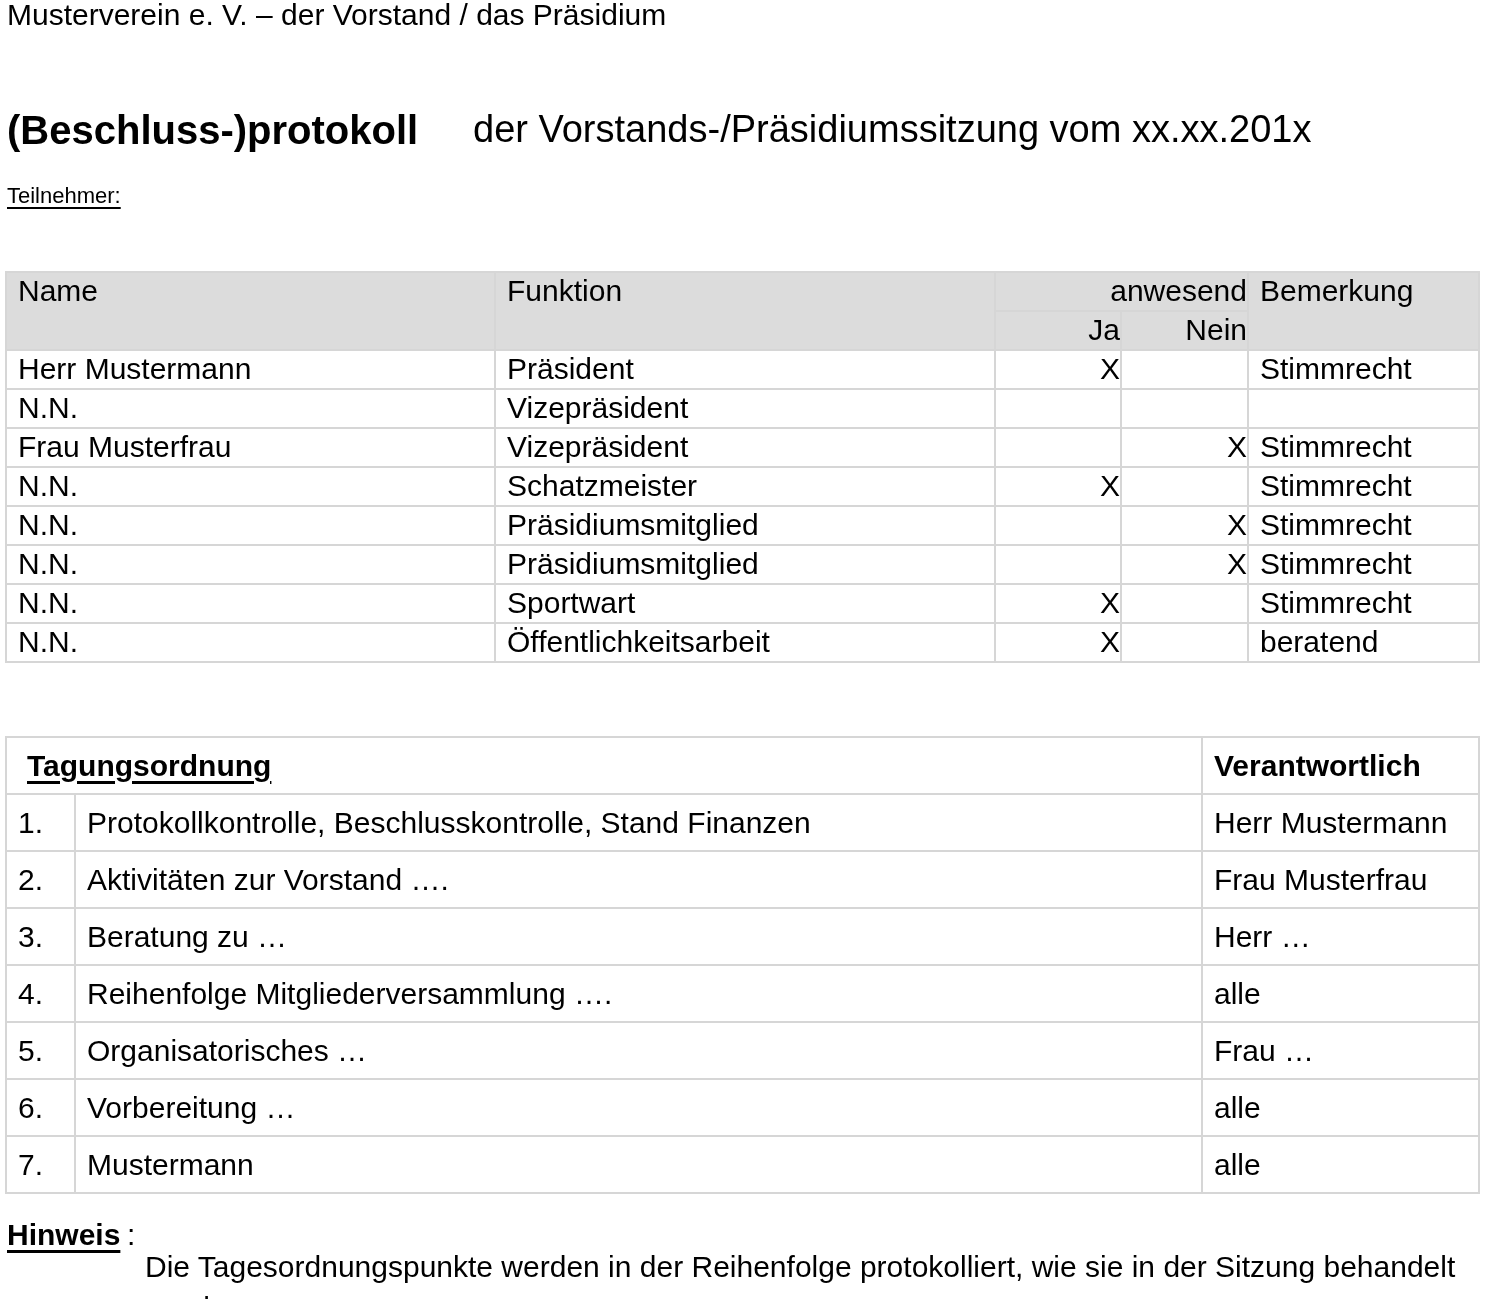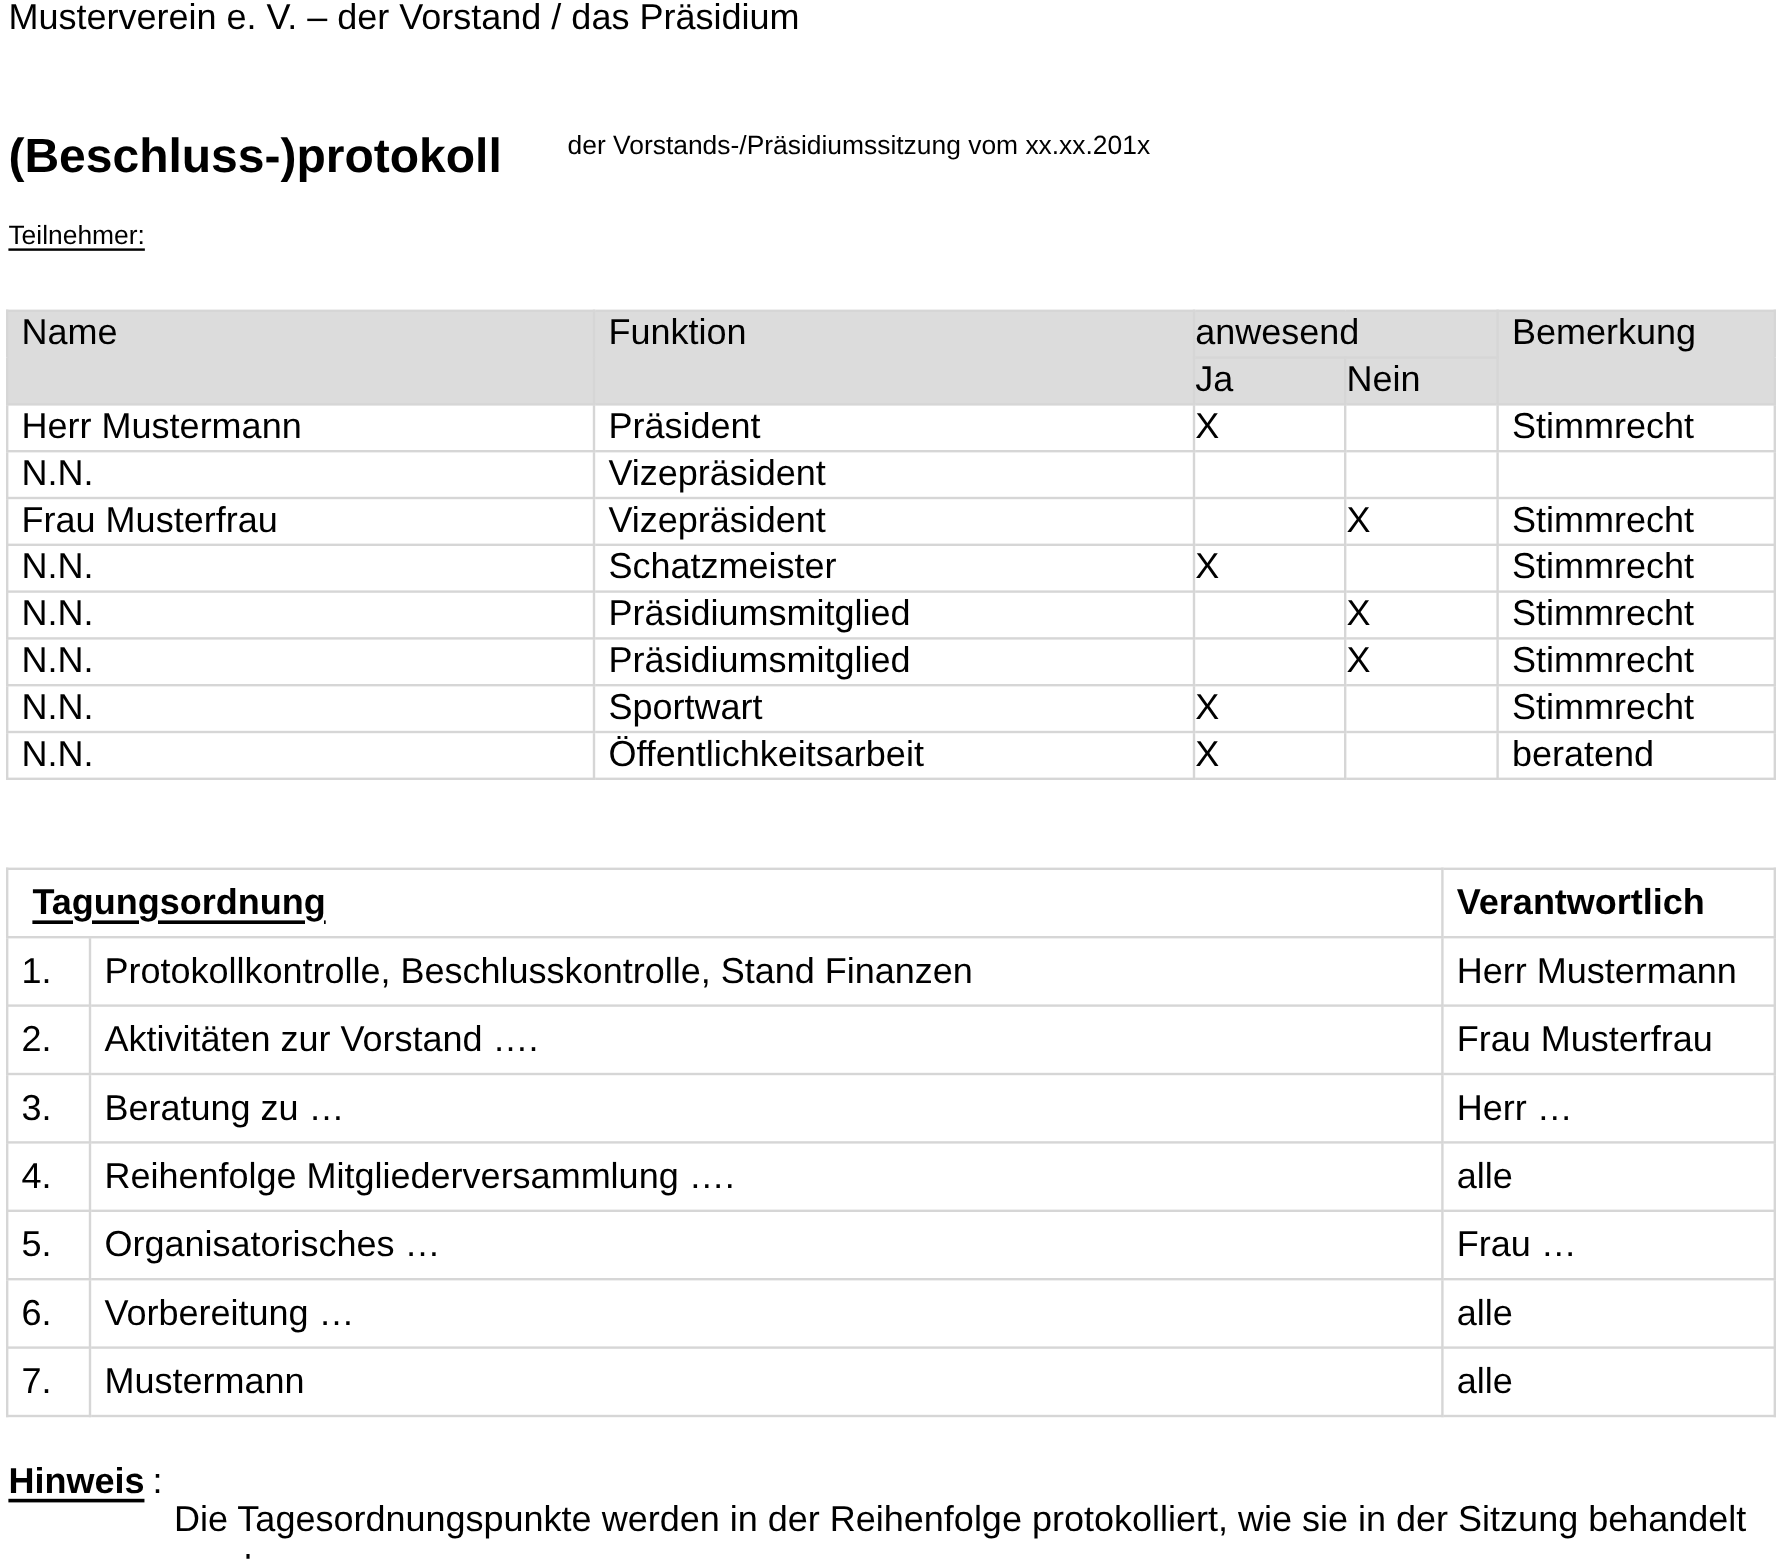--- a/index.html
+++ b/index.html
@@ -1,28 +1,28 @@
 <!DOCTYPE html>
 <html><head>
 <meta charset="utf-8">
 <style>
   html, body { margin:0; padding:0; background:#ffffff; }
   body { width:1486px; height:1299px; position:relative; overflow:hidden;
          font-family:"Liberation Sans", sans-serif; color:#000; font-size:30px; }
   .abs { position:absolute; white-space:nowrap; }
   .org { left:7px; top:-2px; font-size:30px; }
   .proto-title { left:7px; top:108px; font-weight:bold; font-size:40px; }
-  .proto-sub { left:473px; top:108px; font-size:22px; }
+  .proto-sub { left:473px; top:108px; font-size:38px; }
   .teiln { left:7px; top:183px; text-decoration:underline; text-underline-offset:4px; font-size:22px; }
 
-  table { border-collapse:collapse; position:absolute; table-layout:fixed; }
+  table { border-collapse:collapse; position:absolute; table-layout:fixed;margin-top:13px; }
   td { border:2px solid #d6d6d6; padding:0 0 0 11px; font-size:30px; line-height:36px; vertical-align:top; white-space:nowrap; }
   .part { left:5px; top:258px; width:1473px; }
   .part .hd td { background:#dcdcdc; }
-  .part td.c { text-align:left; padding-left:0; }
+  .part td.c { text-align:right; padding-left:0; }
   .part tr { height:39px; }
 
   .agenda { left:5px; top:723px; width:1473px; }
   .agenda tr { height:57px; }
   .agenda td { vertical-align:middle; }
   .agenda .hdtitle { font-weight:bold; text-decoration:underline; text-underline-offset:5px;padding-left:20px; }
   .agenda .hdresp { font-weight:bold; }
 
   .hinweis-label { left:7px; top:1218px; font-weight:bold; text-decoration:underline; text-underline-offset:5px; }
   .hinweis-colon { left:127px; top:1218px; }

